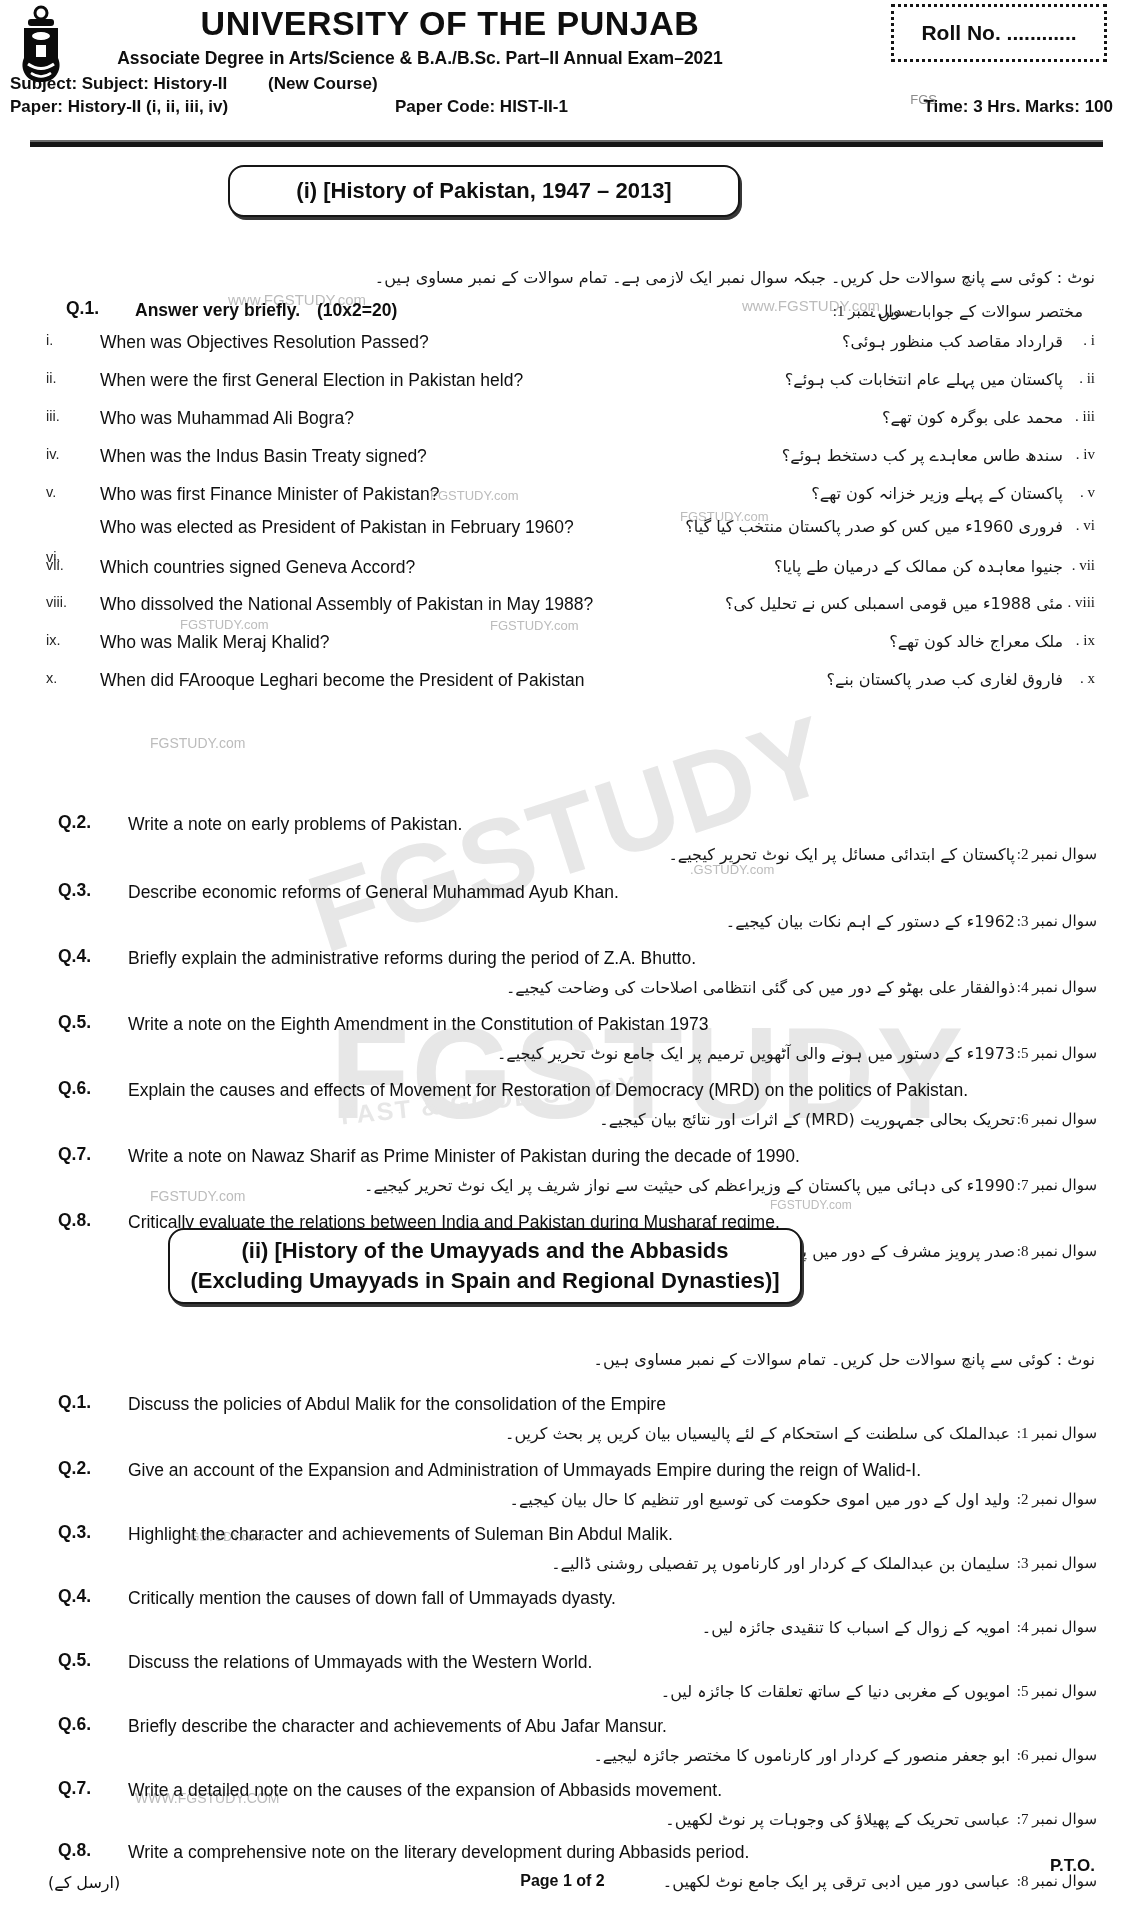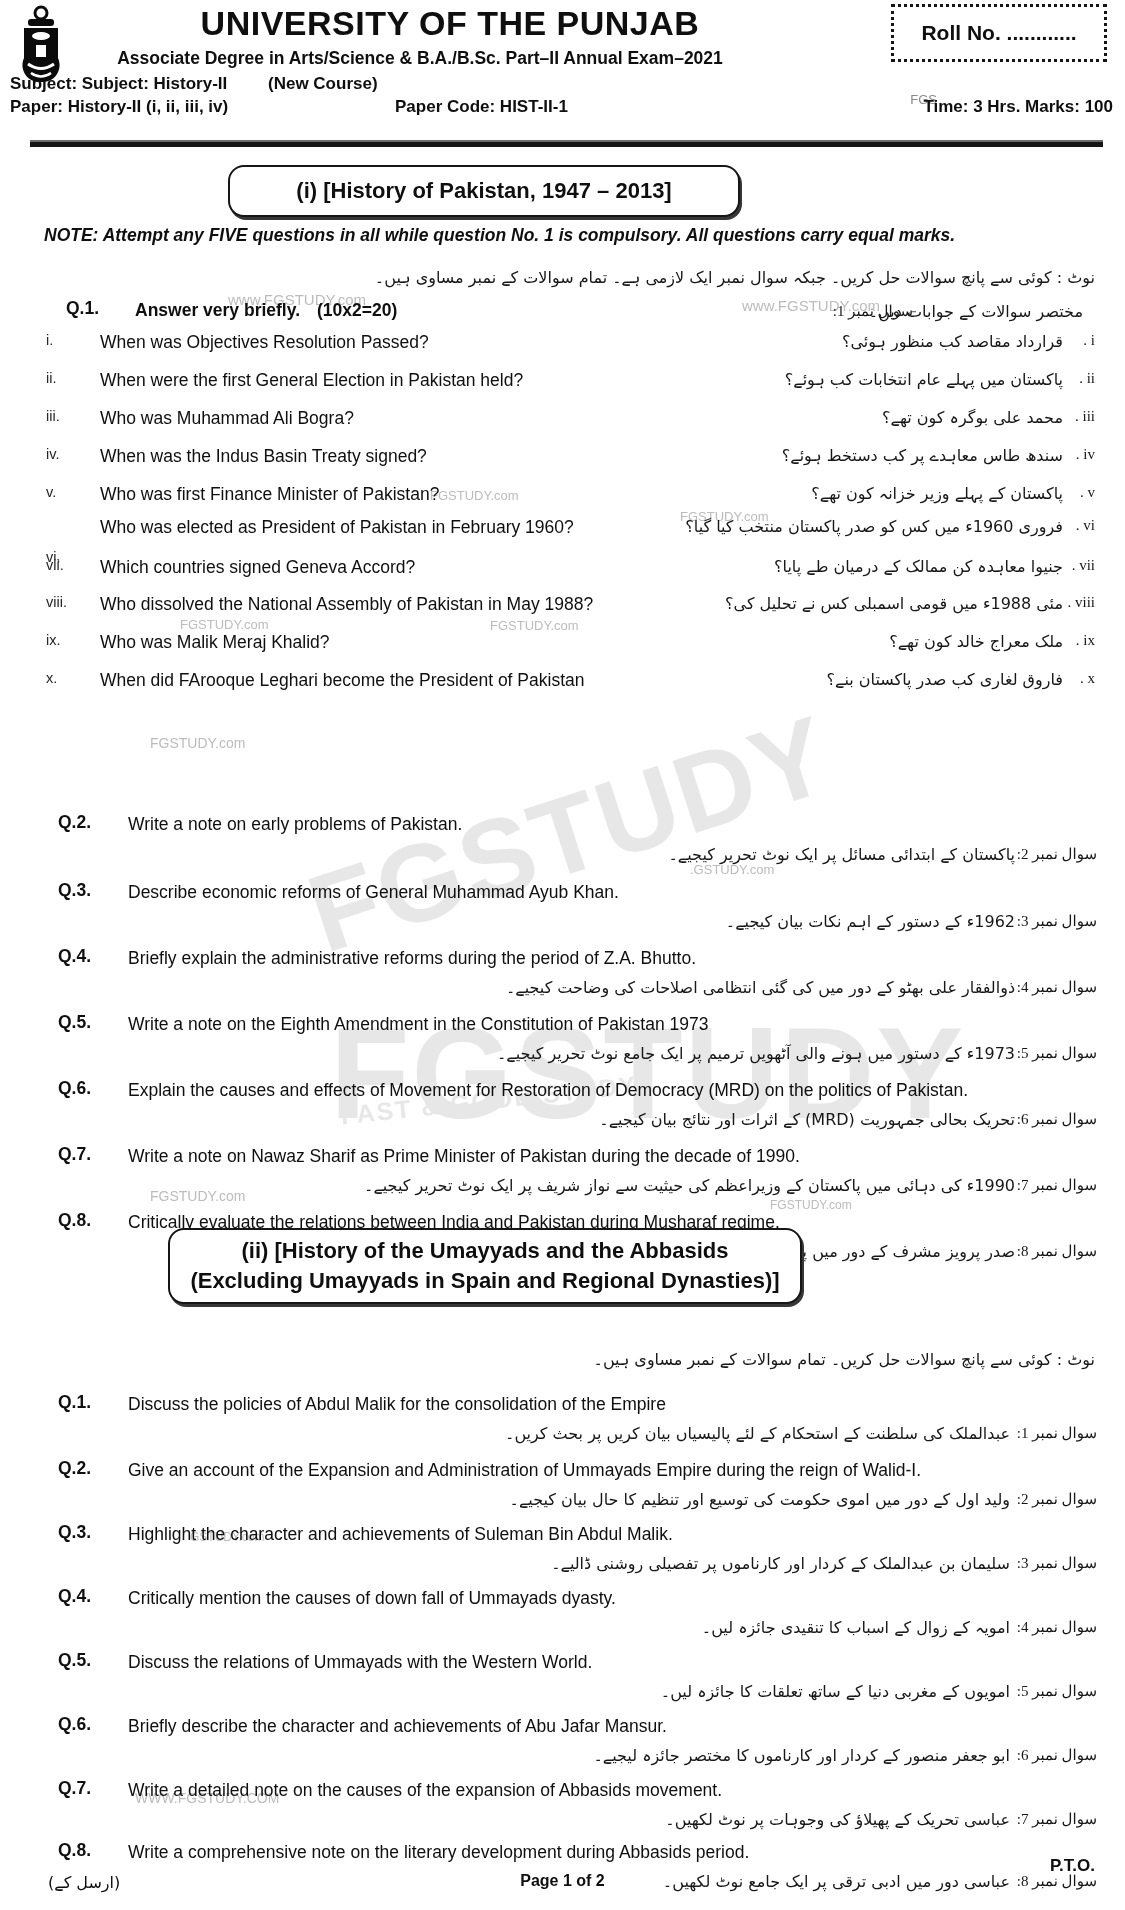--- a/index.html
+++ b/index.html
@@ -231,21 +231,20 @@
     <div class="fgs-tag wm" style="position:absolute;">FGS</div>
     <div class="time-marks">Time: 3 Hrs.   Marks: 100</div>
   </div>
 
   <div class="rule" style="top:140px;"></div>
 
   <div class="sec-box" style="left:228px; top:165px; width:508px; height:48px;">
     <div class="inner">(i) [History of Pakistan, 1947 – 2013]</div>
   </div>
 
-  <div class="note" style="left:44px; top:225px; width:930px;">NOTE: Attempt any FIVE questions in all while question No. 1 is compulsory. All questions carry equal marks.</div>
 
   <div class="urdu" style="right:30px; top:268px;">نوٹ : کوئی سے پانچ سوالات حل کریں۔ جبکہ سوال نمبر ایک لازمی ہے۔ تمام سوالات کے نمبر مساوی ہیں۔</div>
 
   <div class="qno" style="left:66px; top:298px;">Q.1.</div>
   <div class="qtext" style="left:135px; top:298px; font-weight:bold;">Answer very briefly.</div>
   <div class="qtext" style="left:317px; top:298px; font-weight:bold;">(10x2=20)</div>
   <div class="urdu-label" style="right:212px; top:302px;">سوال نمبر 1:</div>
   <div class="urdu" style="right:42px; top:302px;">مختصر سوالات کے جوابات دیں۔</div>
 
   <div id="q1-items">

